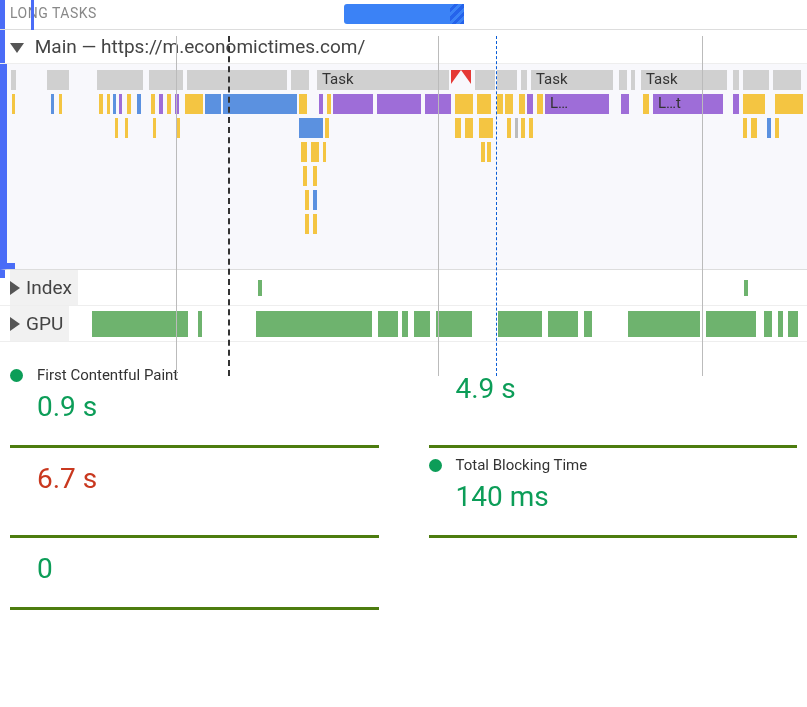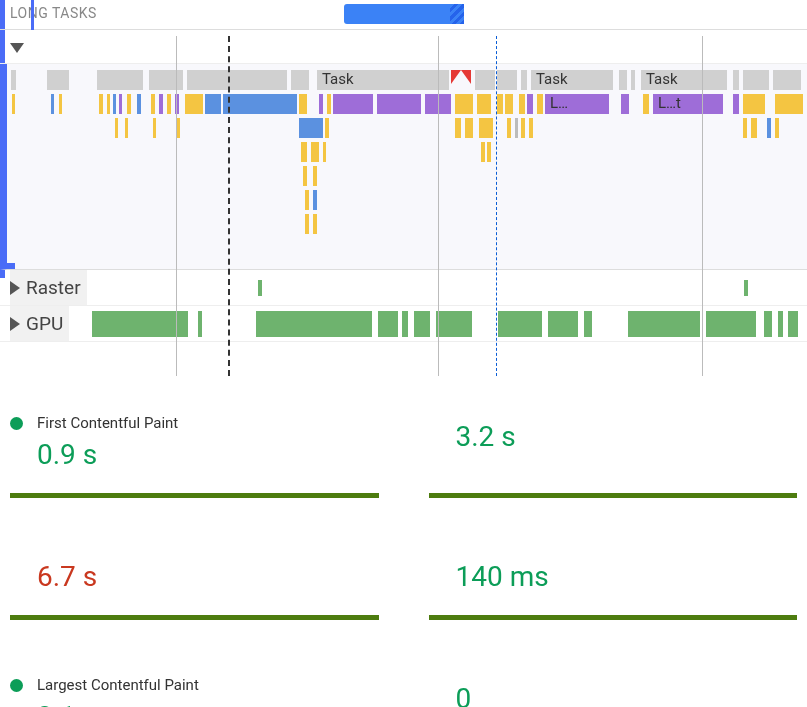--- a/index.html
+++ b/index.html
@@ -162,22 +162,21 @@
     background: #6eb36e;
   }
   .metrics {
     display: grid;
     grid-template-columns: 1fr 1fr;
     gap: 0 50px;
     padding: 16px 10px 10px 10px;
   }
   .metric {
     padding: 8px 0 22px 0;
-    border-bottom: 5px solid #4d7c0f;
-    margin-top: 48px;
+    border-bottom: 3px solid #4d7c0f;
   }
   .metric-head {
     display: flex;
     align-items: center;
     gap: 14px;
     font-size: 15px;
     color: #333;
   }
   .dot {
     width: 13px;
@@ -221,20 +220,21 @@
 </div>
 
 <div class="vline" style="left:176px"></div>
 <div class="vline" style="left:438px"></div>
 <div class="vline" style="left:702px"></div>
 <div class="vline dash" style="left:228px"></div>
 <div class="vline bluev" style="left:496px"></div>
 
 <div class="main-header">
   <span class="tri-down"></span>
+  <span>Main — https://m.economictimes.com/</span>
 </div>
 
 <div class="flame-area">
   <div class="red-flag"></div>
 
   <div class="flame-row" style="top:6px">
     <div class="fblock gray" style="left:4px;width:5px"></div>
     <div class="fblock gray" style="left:40px;width:22px"></div>
     <div class="fblock gray" style="left:90px;width:46px"></div>
     <div class="fblock gray" style="left:142px;width:34px"></div>
@@ -336,21 +336,21 @@
   </div>
 
   <div style="position:absolute;left:-6px;bottom:0;width:14px;height:6px;background:#4a6cf7"></div>
 </div>
 
 <div class="track-row">
   <div class="raster-tick" style="left:258px"></div>
   <div class="raster-tick" style="left:744px"></div>
   <div class="track-label">
     <span class="tri-right"></span>
-    <span>Raster</span>
+    <span>Index</span>
   </div>
 </div>
 
 <div class="track-row">
   <div class="gbar" style="left:92px;width:96px"></div>
   <div class="gbar" style="left:198px;width:4px"></div>
   <div class="gbar" style="left:256px;width:116px"></div>
   <div class="gbar" style="left:378px;width:20px"></div>
   <div class="gbar" style="left:402px;width:6px"></div>
   <div class="gbar" style="left:414px;width:16px"></div>
@@ -371,33 +371,30 @@
 
 <div class="metrics">
   <div class="metric">
     <div class="metric-head">
       <span class="dot green"></span>
       <span>First Contentful Paint</span>
     </div>
     <div class="metric-value val-green">0.9 s</div>
   </div>
   <div class="metric">
-    <div class="metric-value val-green">3.2 s</div>
+    <div class="metric-value val-green">4.9 s</div>
   </div>
 
   <div class="metric">
     <div class="metric-value val-red">6.7 s</div>
   </div>
-  <div class="metric">
-    <div class="metric-value val-green">140 ms</div>
-  </div>
-
   <div class="metric">
     <div class="metric-head">
       <span class="dot green"></span>
-      <span>Largest Contentful Paint</span>
+      <span>Total Blocking Time</span>
     </div>
-    <div class="metric-value val-green">2.1 s</div>
-  </div>
+    <div class="metric-value val-green">140 ms</div>
+  </div>
+
   <div class="metric">
     <div class="metric-value val-green">0</div>
   </div>
 </div>
 
 </body></html>

